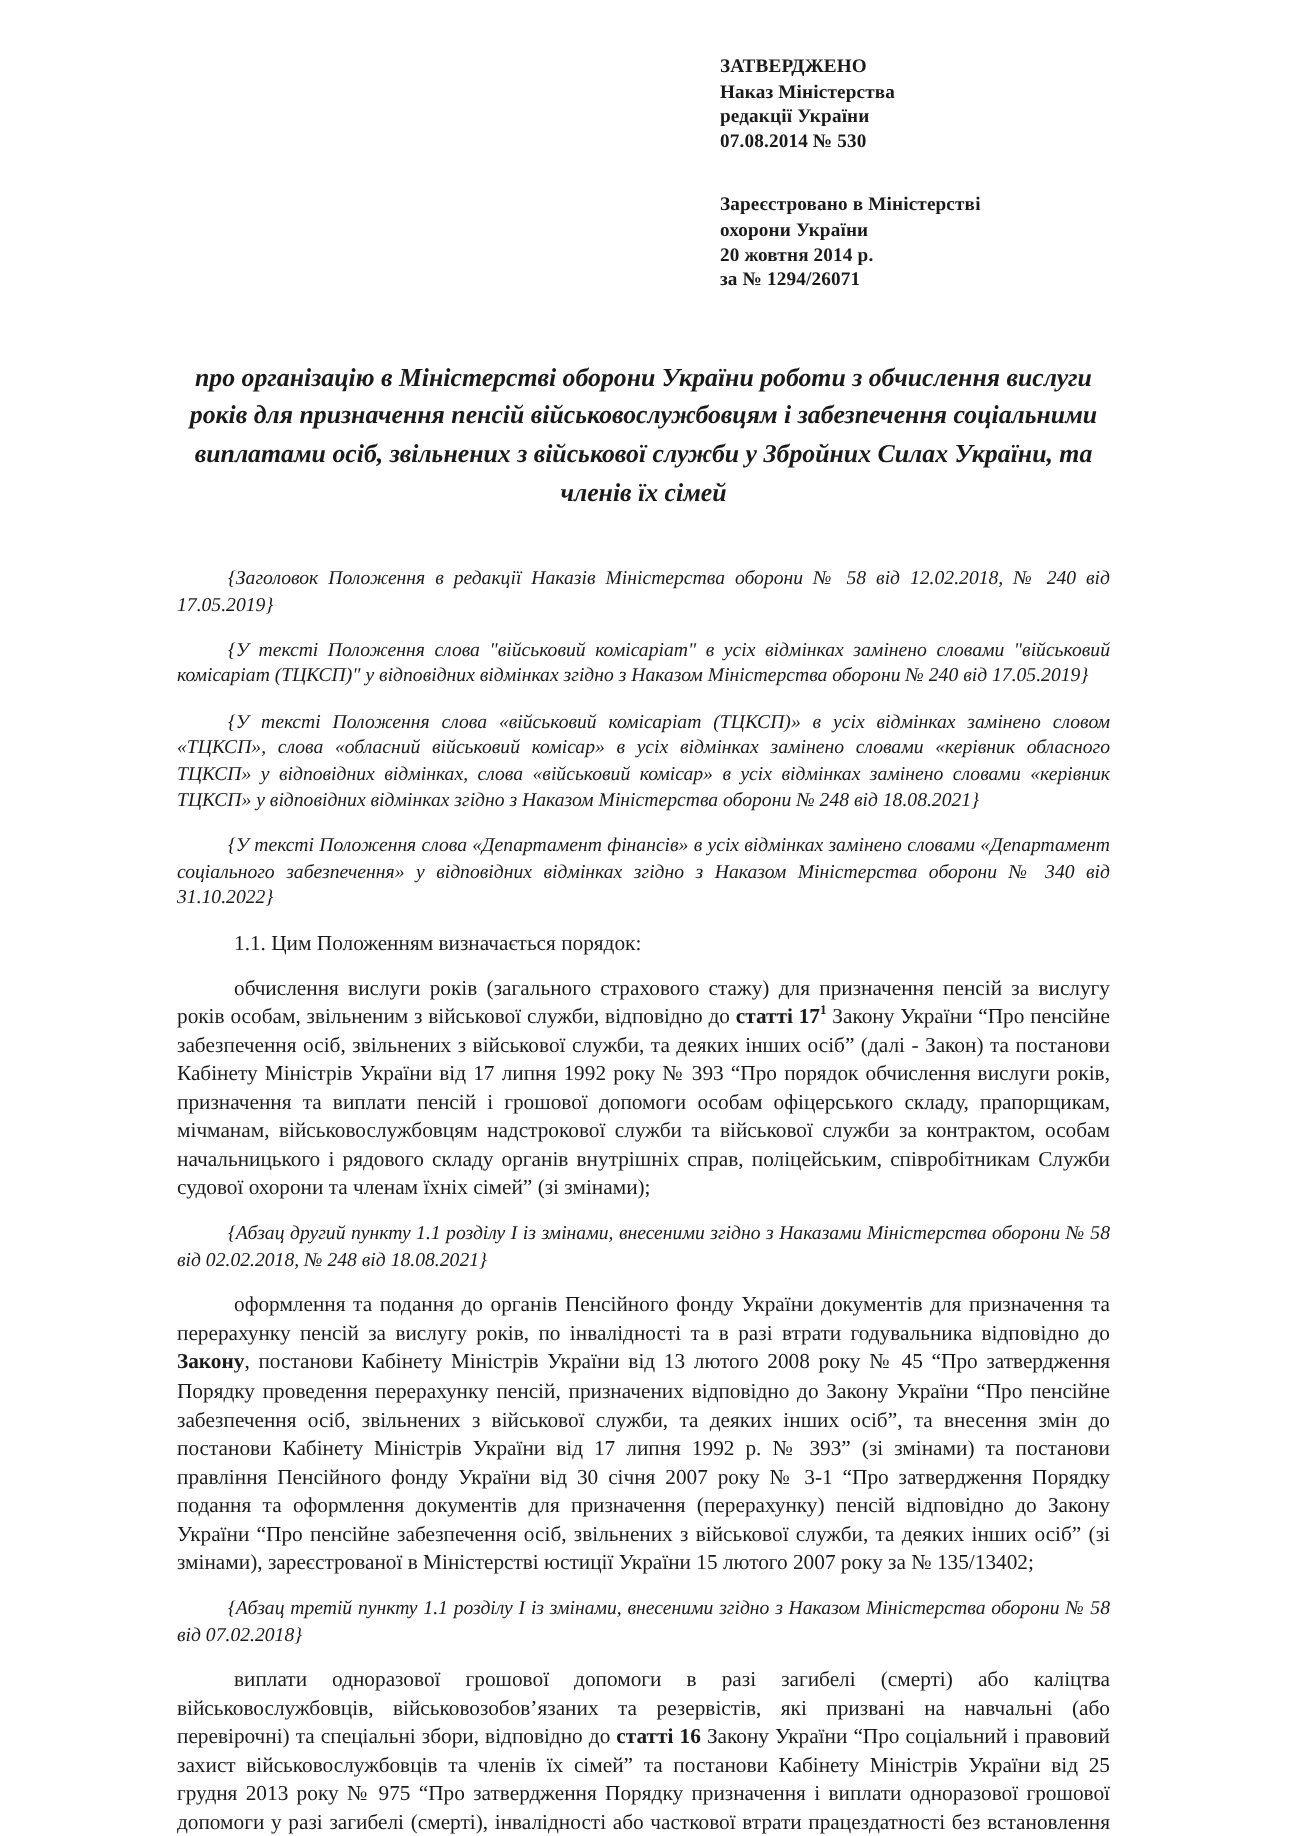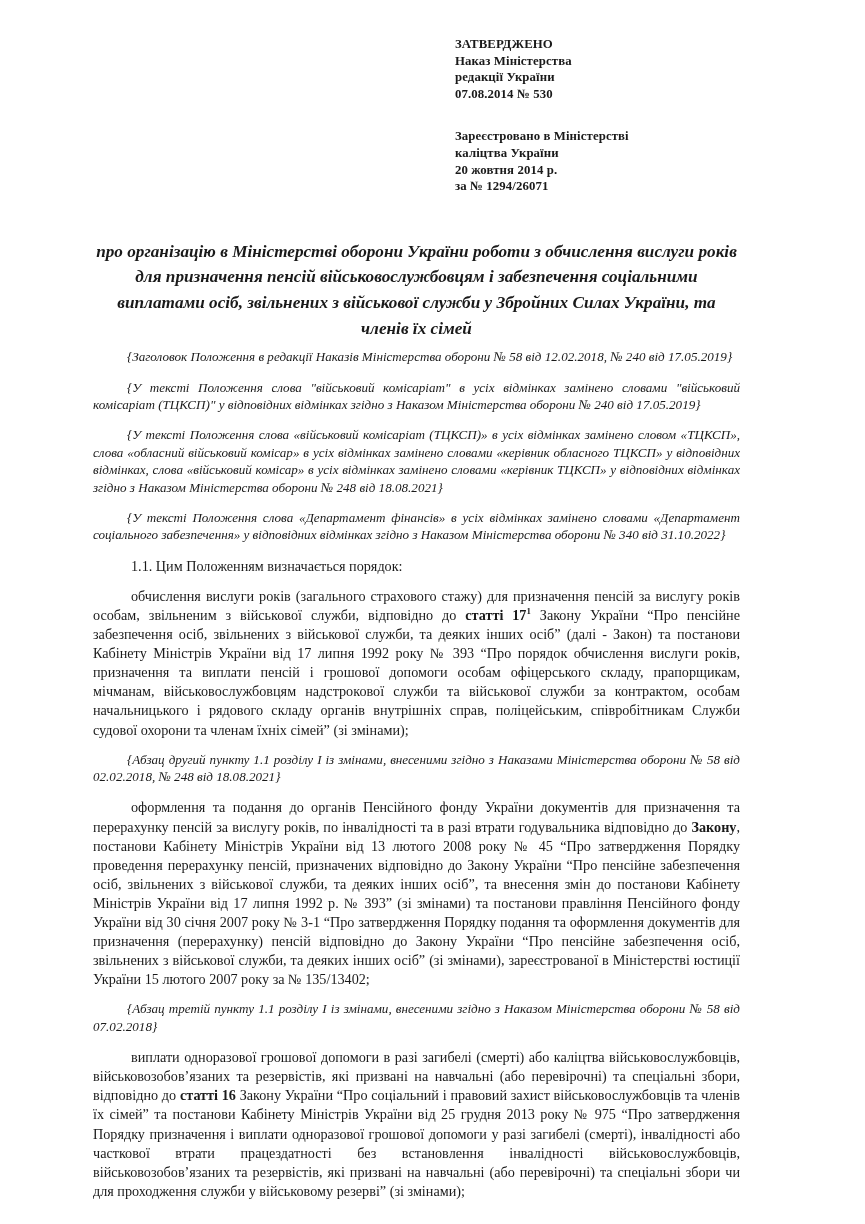--- a/index.html
+++ b/index.html
@@ -11,21 +11,21 @@
     width: 865px;
     height: 1224px;
     font-family: "Liberation Serif", "DejaVu Serif", serif;
     color: #1a1a1a;
     overflow: hidden;
   }
   .page {
     width: 865px;
     height: 1224px;
     box-sizing: border-box;
-    padding: 36px 125px 0 93px;
+    padding: 36px 125px 0 118px;
     position: relative;
   }
 
   
   .stamp-block {
     font-weight: bold;
     font-size: 12.8px;
     line-height: 16.6px;
     letter-spacing: 0.1px;
   }
@@ -55,21 +55,21 @@
 
   
   .note {
     font-style: italic;
     font-size: 13.1px;
     line-height: 17.4px;
     text-align: justify;
     text-indent: 34px;
     margin: 0 0 13px 0;
   }
-  .note:first-of-type { margin-top: 7px; }
+  .note:first-of-type { margin-top: 35px; }
 
   
   .section-heading {
     text-align: center;
     font-weight: bold;
     font-size: 14.6px;
     line-height: 20px;
     margin: 18px 0 14px 0;
   }
 
@@ -97,21 +97,21 @@
 
   <div class="stamp-block stamp-approved">
     <div class="stamp-line">ЗАТВЕРДЖЕНО</div>
     <div class="stamp-line">Наказ Міністерства</div>
     <div class="stamp-line">редакції України</div>
     <div class="stamp-line">07.08.2014 № 530</div>
   </div>
 
   <div class="stamp-block stamp-registered">
     <div class="stamp-line">Зареєстровано в Міністерстві</div>
-    <div class="stamp-line">каліцтва України</div>
+    <div class="stamp-line">охорони України</div>
     <div class="stamp-line">20 жовтня 2014 р.</div>
     <div class="stamp-line">за № 1294/26071</div>
   </div>
 
   <div class="doc-title">
     <span class="doc-title-sub">про організацію в Міністерстві оборони України роботи з обчислення вислуги років для призначення пенсій військовослужбовцям і забезпечення соціальними виплатами осіб, звільнених з військової служби у Збройних Силах України, та членів їх сімей</span>
   </div>
 
   <p class="note">{Заголовок Положення в редакції Наказів Міністерства оборони № 58 від 12.02.2018, № 240 від 17.05.2019}</p>
   <p class="note">{У тексті Положення слова "військовий комісаріат" в усіх відмінках замінено словами "військовий комісаріат (ТЦКСП)" у відповідних відмінках згідно з Наказом Міністерства оборони № 240 від 17.05.2019}</p>

